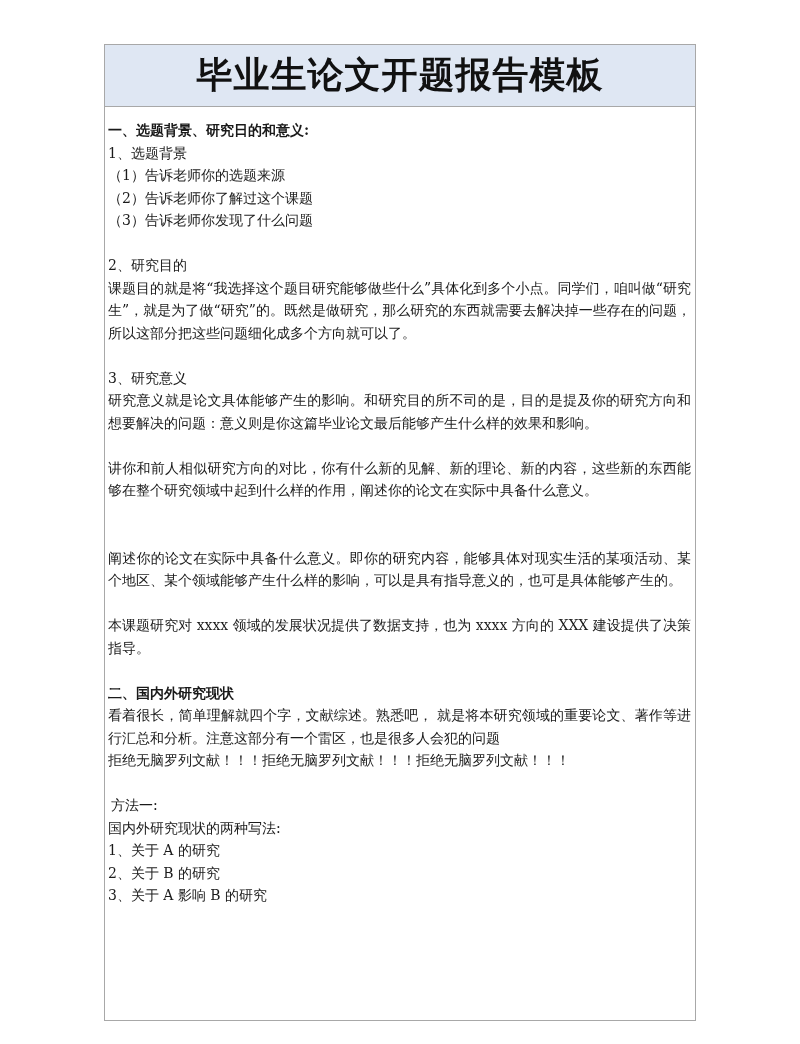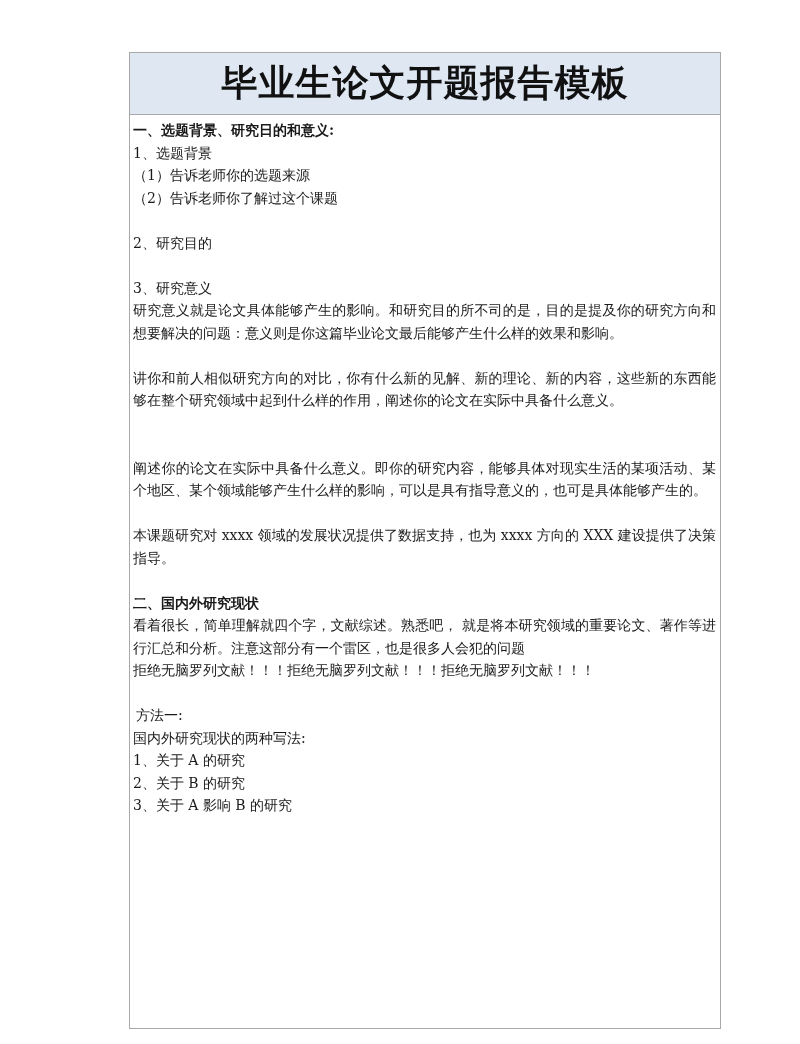--- a/index.html
+++ b/index.html
@@ -1,45 +1,47 @@
 <!DOCTYPE html>
 <html><head>
 <meta charset="utf-8">
 <style>
   html, body { margin: 0; padding: 0; background: #ffffff; }
   body { width: 800px; height: 1044px; position: relative; overflow: hidden;
          font-family: "DejaVu Serif", "Liberation Serif", serif; color: #1a1a1a; }
-  .doc-box { position: absolute; left: 104px; top: 52px; width: 592px; height: 977px;
-             border: 1px solid #a8a8a8; box-sizing: border-box; background: #fff; margin-left: 25px; }
+  .doc-box { position: absolute; left: 104px; top: 44px; width: 592px; height: 977px;
+             border: 1px solid #a8a8a8; box-sizing: border-box; background: #fff; }
   .doc-header { height: 61px; background: #dfe7f3; border-bottom: 1px solid #a8a8a8;
                 display: flex; align-items: center; justify-content: center; }
   .doc-title { font-family: "DejaVu Sans", "Liberation Sans", sans-serif; font-weight: bold;
                font-size: 36px; letter-spacing: 1px; color: #111; margin: 0; }
-  .doc-body { padding: 4px 4px 0 3px; font-size: 14px; line-height: 22.5px; }
+  .doc-body { padding: 12px 4px 0 3px; font-size: 14px; line-height: 22.5px; }
   .line { white-space: pre-wrap; margin: 0; }
   .para { margin: 0; text-align: justify; text-align-last: left; }
   .bold { font-weight: bold; }
   .gap { height: 22.5px; }
   .indent1 { padding-left: 3px; }
 </style>
 </head>
 <body>
 
 <div class="doc-box">
   <div class="doc-header">
     <h1 class="doc-title">毕业生论文开题报告模板</h1>
   </div>
   <div class="doc-body">
     <p class="line bold">一、选题背景、研究日的和意义:</p>
     <p class="line">1、选题背景</p>
     <p class="line">（1）告诉老师你的选题来源</p>
     <p class="line">（2）告诉老师你了解过这个课题</p>
+    <p class="line">（3）告诉老师你发现了什么问题</p>
     <div class="gap"></div>
 
     <p class="line">2、研究目的</p>
+    <p class="para">课题目的就是将“我选择这个题目研究能够做些什么”具体化到多个小点。同学们，咱叫做“研究生”，就是为了做“研究”的。既然是做研究，那么研究的东西就需要去解决掉一些存在的问题，所以这部分把这些问题细化成多个方向就可以了。</p>
     <div class="gap"></div>
 
     <p class="line">3、研究意义</p>
     <p class="para">研究意义就是论文具体能够产生的影响。和研究目的所不司的是，目的是提及你的研究方向和想要解决的问题：意义则是你这篇毕业论文最后能够产生什么样的效果和影响。</p>
     <div class="gap"></div>
     <p class="para">讲你和前人相似研究方向的对比，你有什么新的见解、新的理论、新的内容，这些新的东西能够在整个研究领域中起到什么样的作用，阐述你的论文在实际中具备什么意义。</p>
     <div class="gap"></div>
     <div class="gap"></div>
     <p class="para">阐述你的论文在实际中具备什么意义。即你的研究内容，能够具体对现实生活的某项活动、某个地区、某个领域能够产生什么样的影响，可以是具有指导意义的，也可是具体能够产生的。</p>
     <div class="gap"></div>

